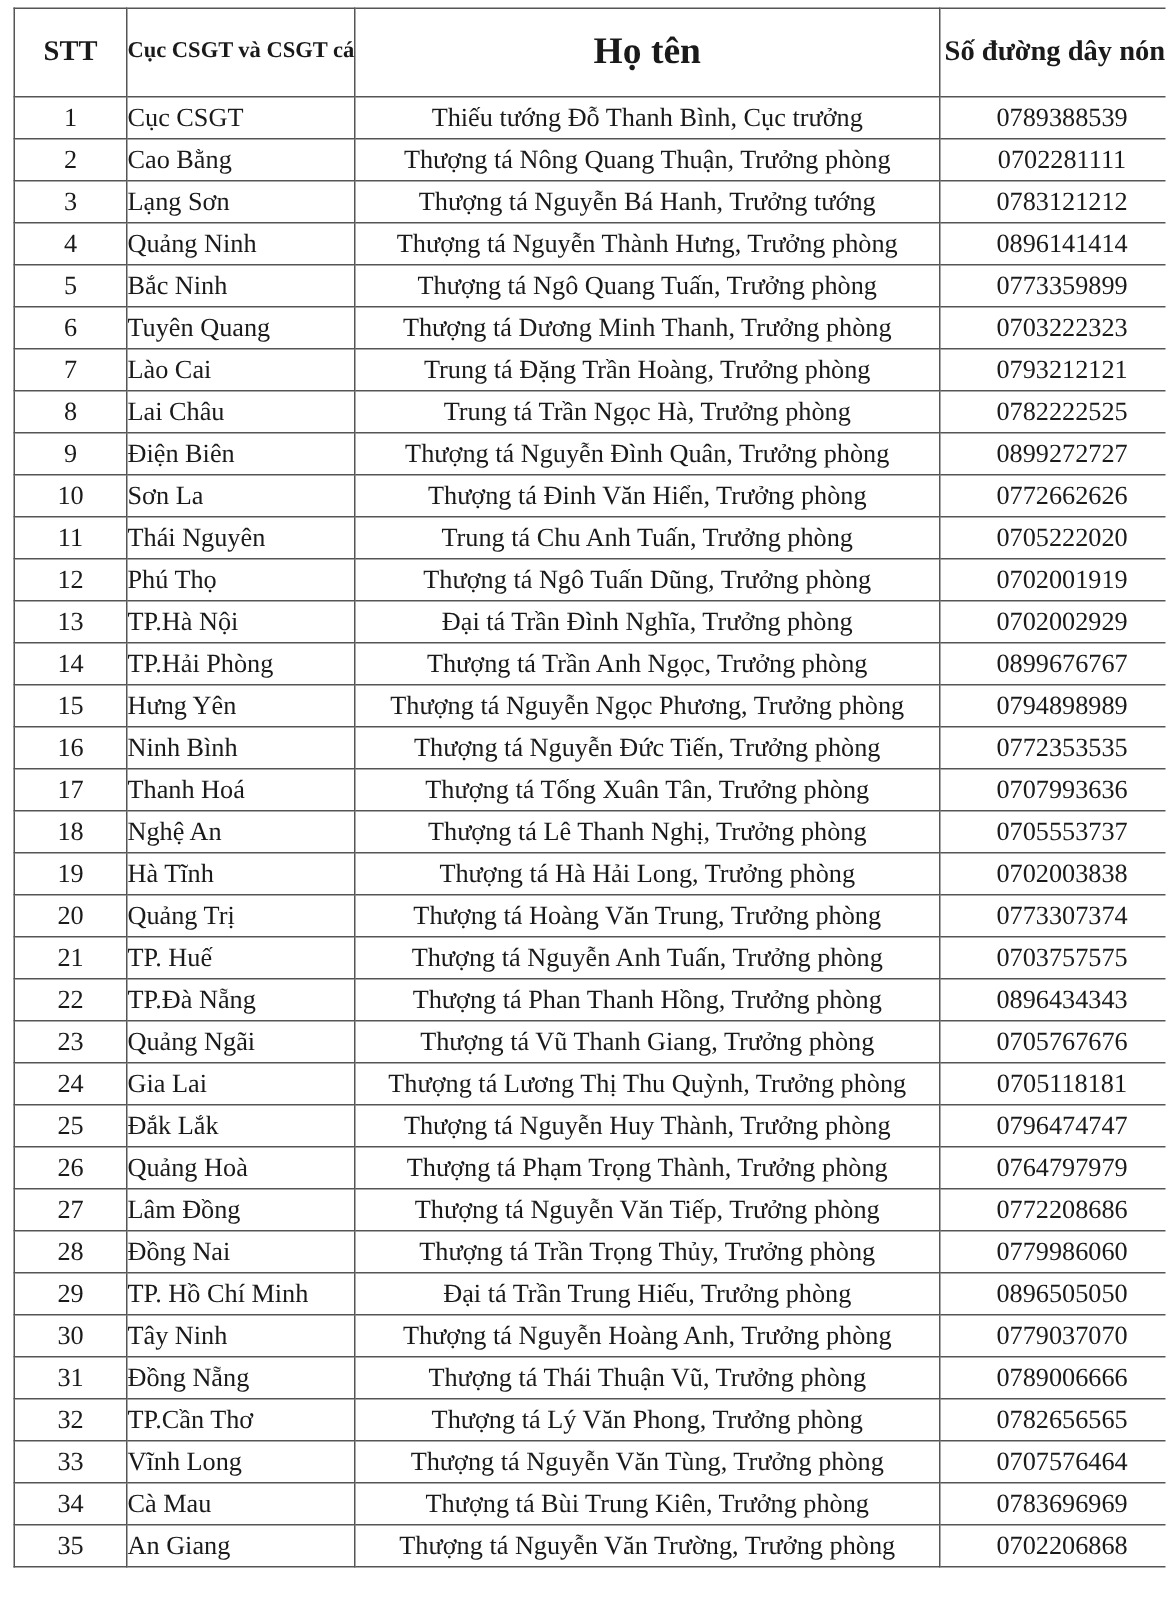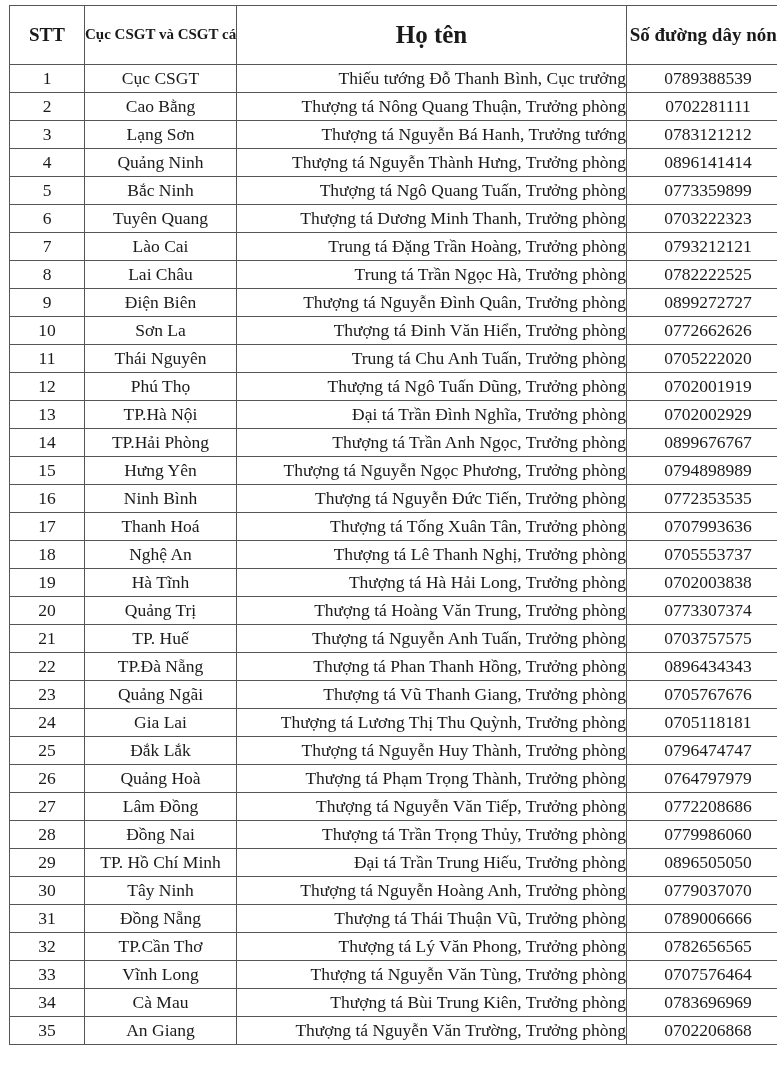--- a/index.html
+++ b/index.html
@@ -38,22 +38,22 @@
     th.col-stt { font-size: 19px; }
     th.col-unit { font-size: 15px; white-space: normal; }
     th.col-name { font-size: 25px; }
     th.col-phone { font-size: 19px; white-space: normal; }
     table.hotline td {
       height: 27px;
       font-size: 17.5px;
       line-height: 27px;
     }
     td.c-stt { text-align: center; }
-    td.c-unit { text-align: center; }
-    td.c-name { text-align: right; padding-left: 6px; }
+    td.c-unit { text-align: left; }
+    td.c-name { text-align: center; padding-left: 6px; }
     td.c-phone { text-align: center; padding-right: 10px; }
   </style>
 </head>
 <body>
 
 <table class="hotline">
   <colgroup>
     <col style="width:75px">
     <col style="width:152px">
     <col style="width:390px">

